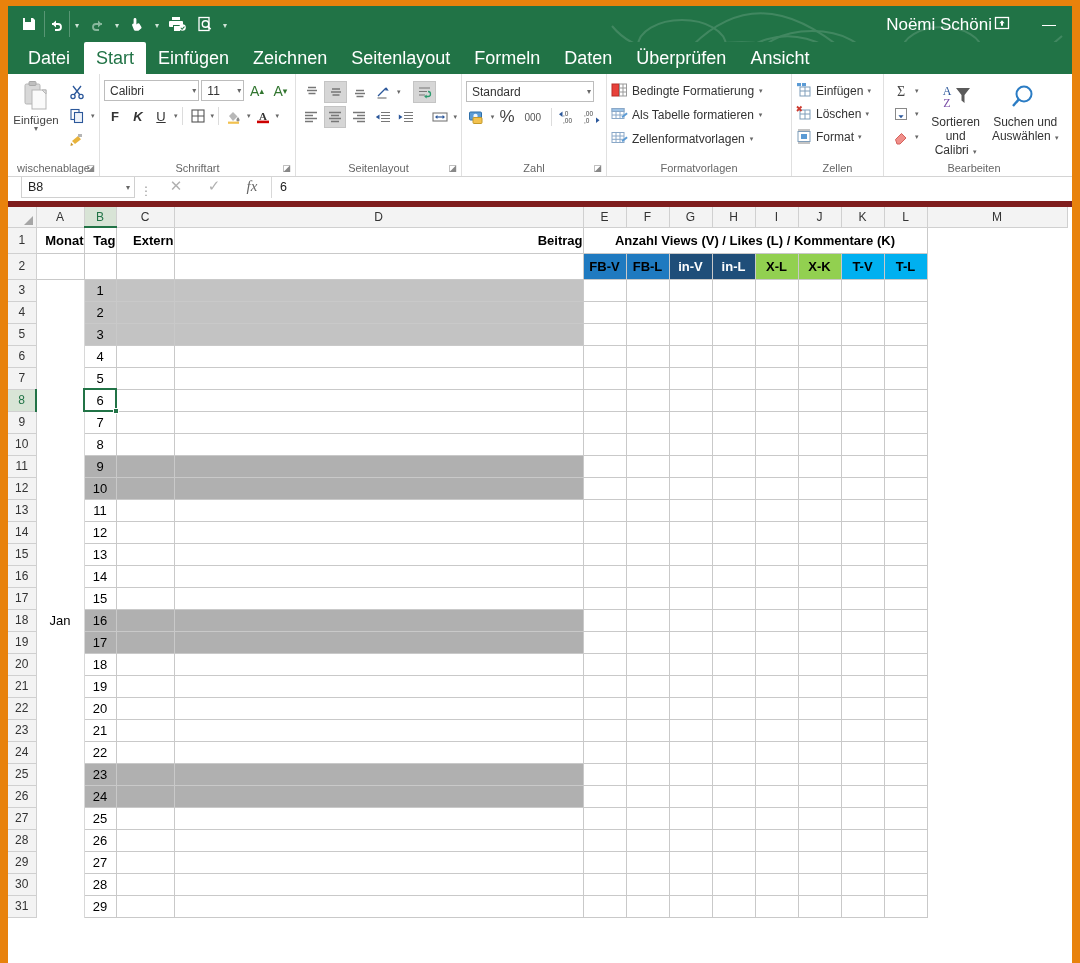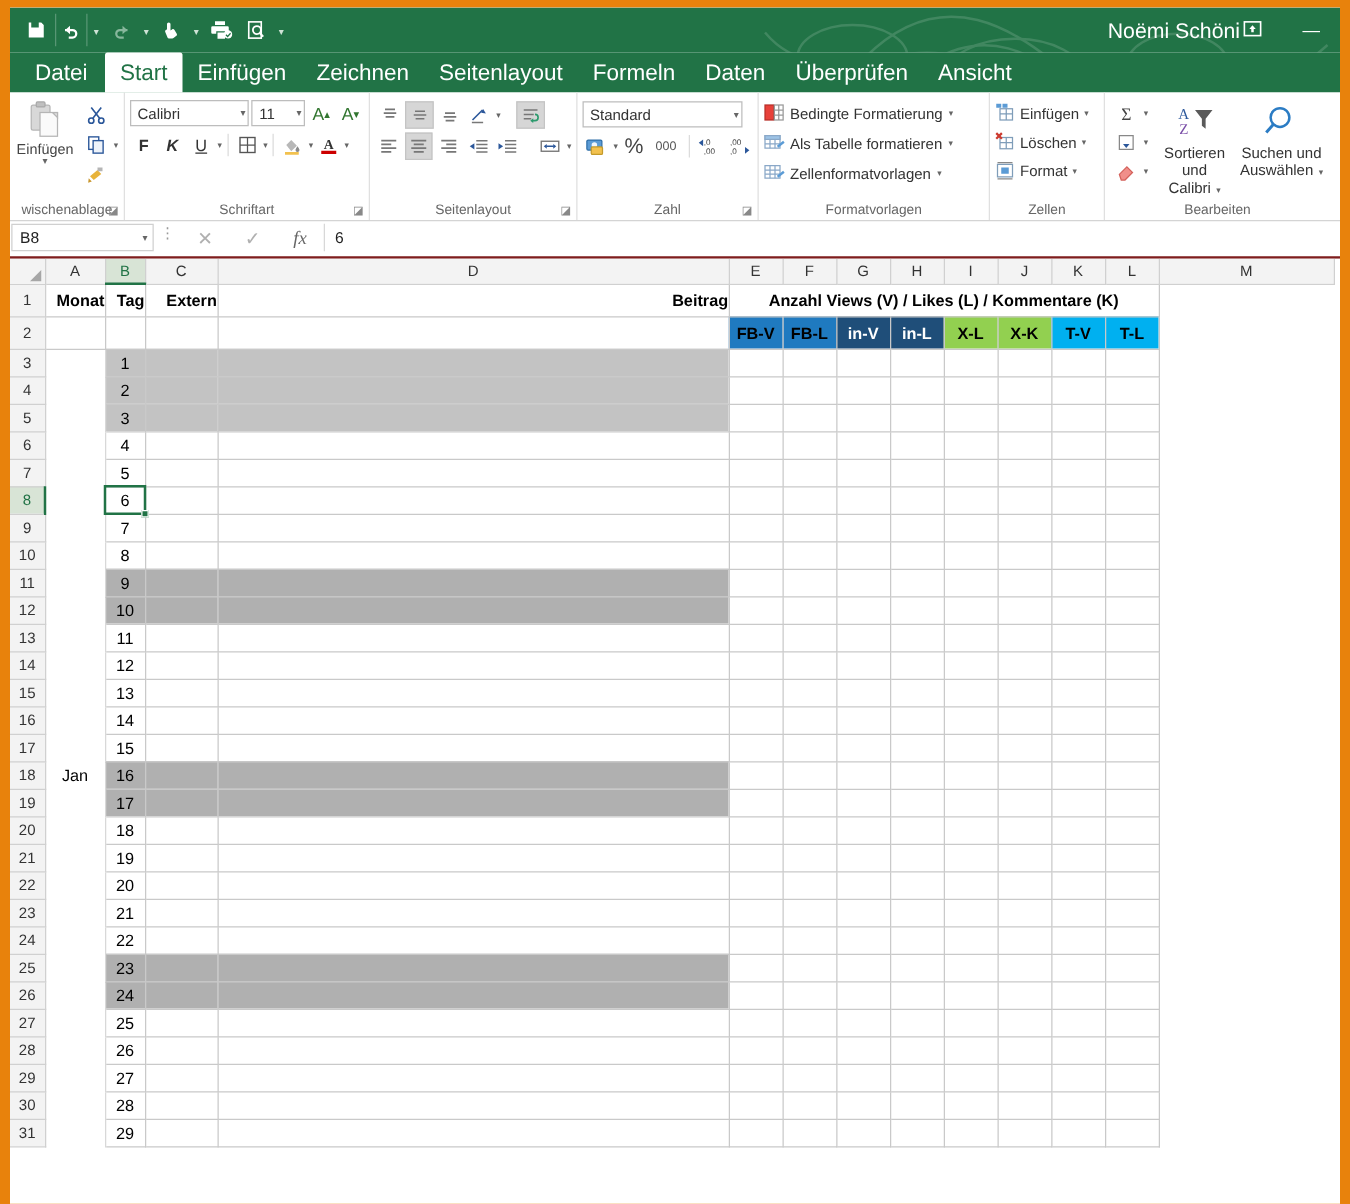--- a/index.html
+++ b/index.html
@@ -177,23 +177,23 @@
   
   #g-edit { width: 180px; border-right: none; }
   #g-edit .gbody { padding-top: 2px; }
   .editcol1 { display: flex; flex-direction: column; gap: 1px; width: 34px; }
   .editbig { display: flex; flex-direction: column; align-items: center;
              width: 72px; font-size: 12px; color: #333; padding-top: 2px; }
   .editbig .lbl { text-align: center; line-height: 14px; }
 
   
   #fbar {
-    height: 30px; display: flex; align-items: flex-start;
-    background: #ffffff; border-bottom: 2px solid #7f1d1d;
-    padding: 2px 0 3px 0;
+    height: 30px; display: flex; align-items: flex-end;
+    background: #ffffff; border-bottom: 6px solid #7f1d1d;
+    padding: 2px 0 3px 12px;
   }
   #namebox {
     width: 114px; height: 22px; margin-left: 1px;
     border: 1px solid #d0d0d0; background: #fff;
     display: flex; align-items: center; justify-content: space-between;
     padding: 0 4px 0 6px; font-size: 12.5px; color: #222;
   }
   #namebox .cc { font-size: 8px; color: #666; }
   #fdots { width: 22px; text-align: center; color: #999; font-size: 12px;
            letter-spacing: 0; }

